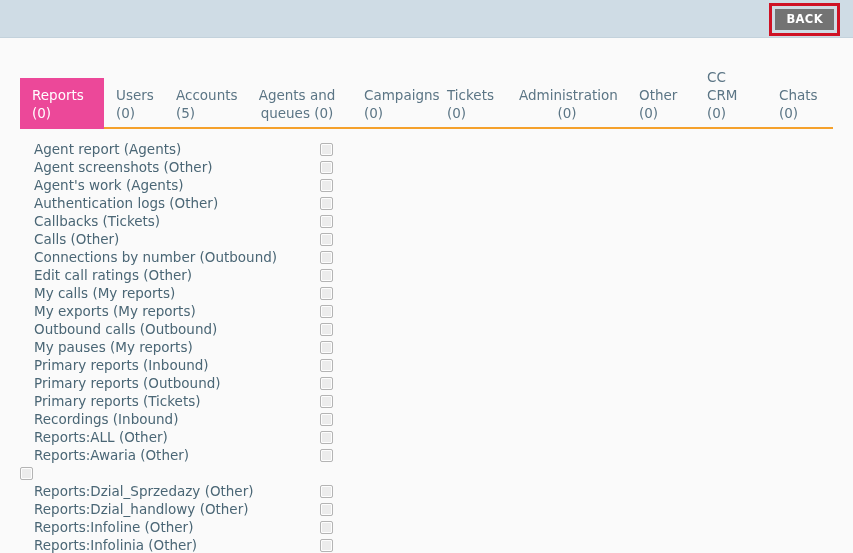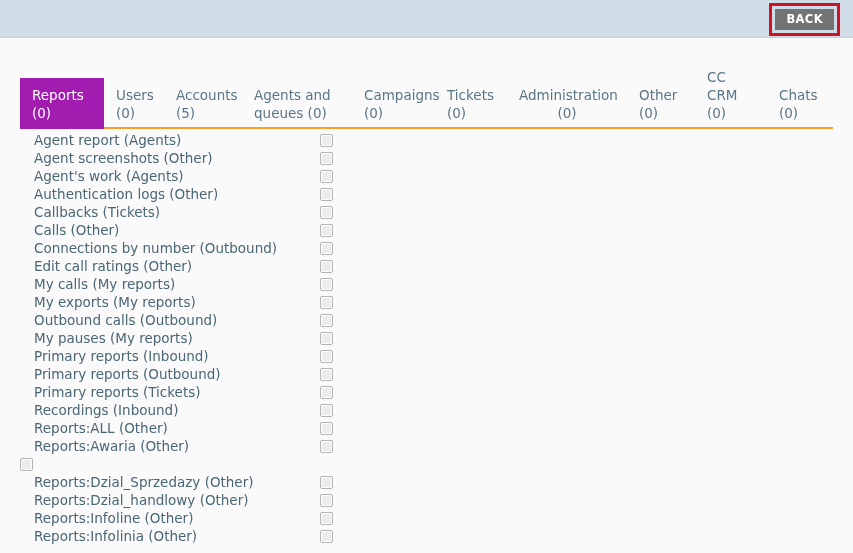--- a/index.html
+++ b/index.html
@@ -83,38 +83,38 @@
     color: #5b7585;
     padding: 8px 12px 7px 12px;
     box-sizing: border-box;
     cursor: pointer;
     white-space: normal;
     position: relative;
     bottom: -2px;
   }
   .tab .tab-text { display: block; }
   .tab.active {
-    background: #a21caf;
+    background: #ec4899;
     color: #ffffff;
   }
   
   .tab-reports      { width: 84px; }
   .tab-users        { width: 60px; }
   .tab-accounts     { width: 78px; }
-  .tab-agents       { width: 110px; }
+  .tab-agents       { width: 110px; text-align: center; }
   .tab-campaigns    { width: 83px; }
   .tab-tickets      { width: 72px; }
   .tab-admin        { width: 120px; text-align: center; }
   .tab-other        { width: 68px; }
   .tab-cccrm        { width: 72px; }
   .tab-chats        { width: 62px; }
 
   
   .perm-list {
-    margin: 2px 20px 0 20px;
+    margin: 11px 20px 0 20px;
     position: relative;
   }
   .perm-row {
     display: flex;
     align-items: center;
     height: 18px;
   }
   .perm-label {
     font-size: 13.5px;
     color: #4a6675;

